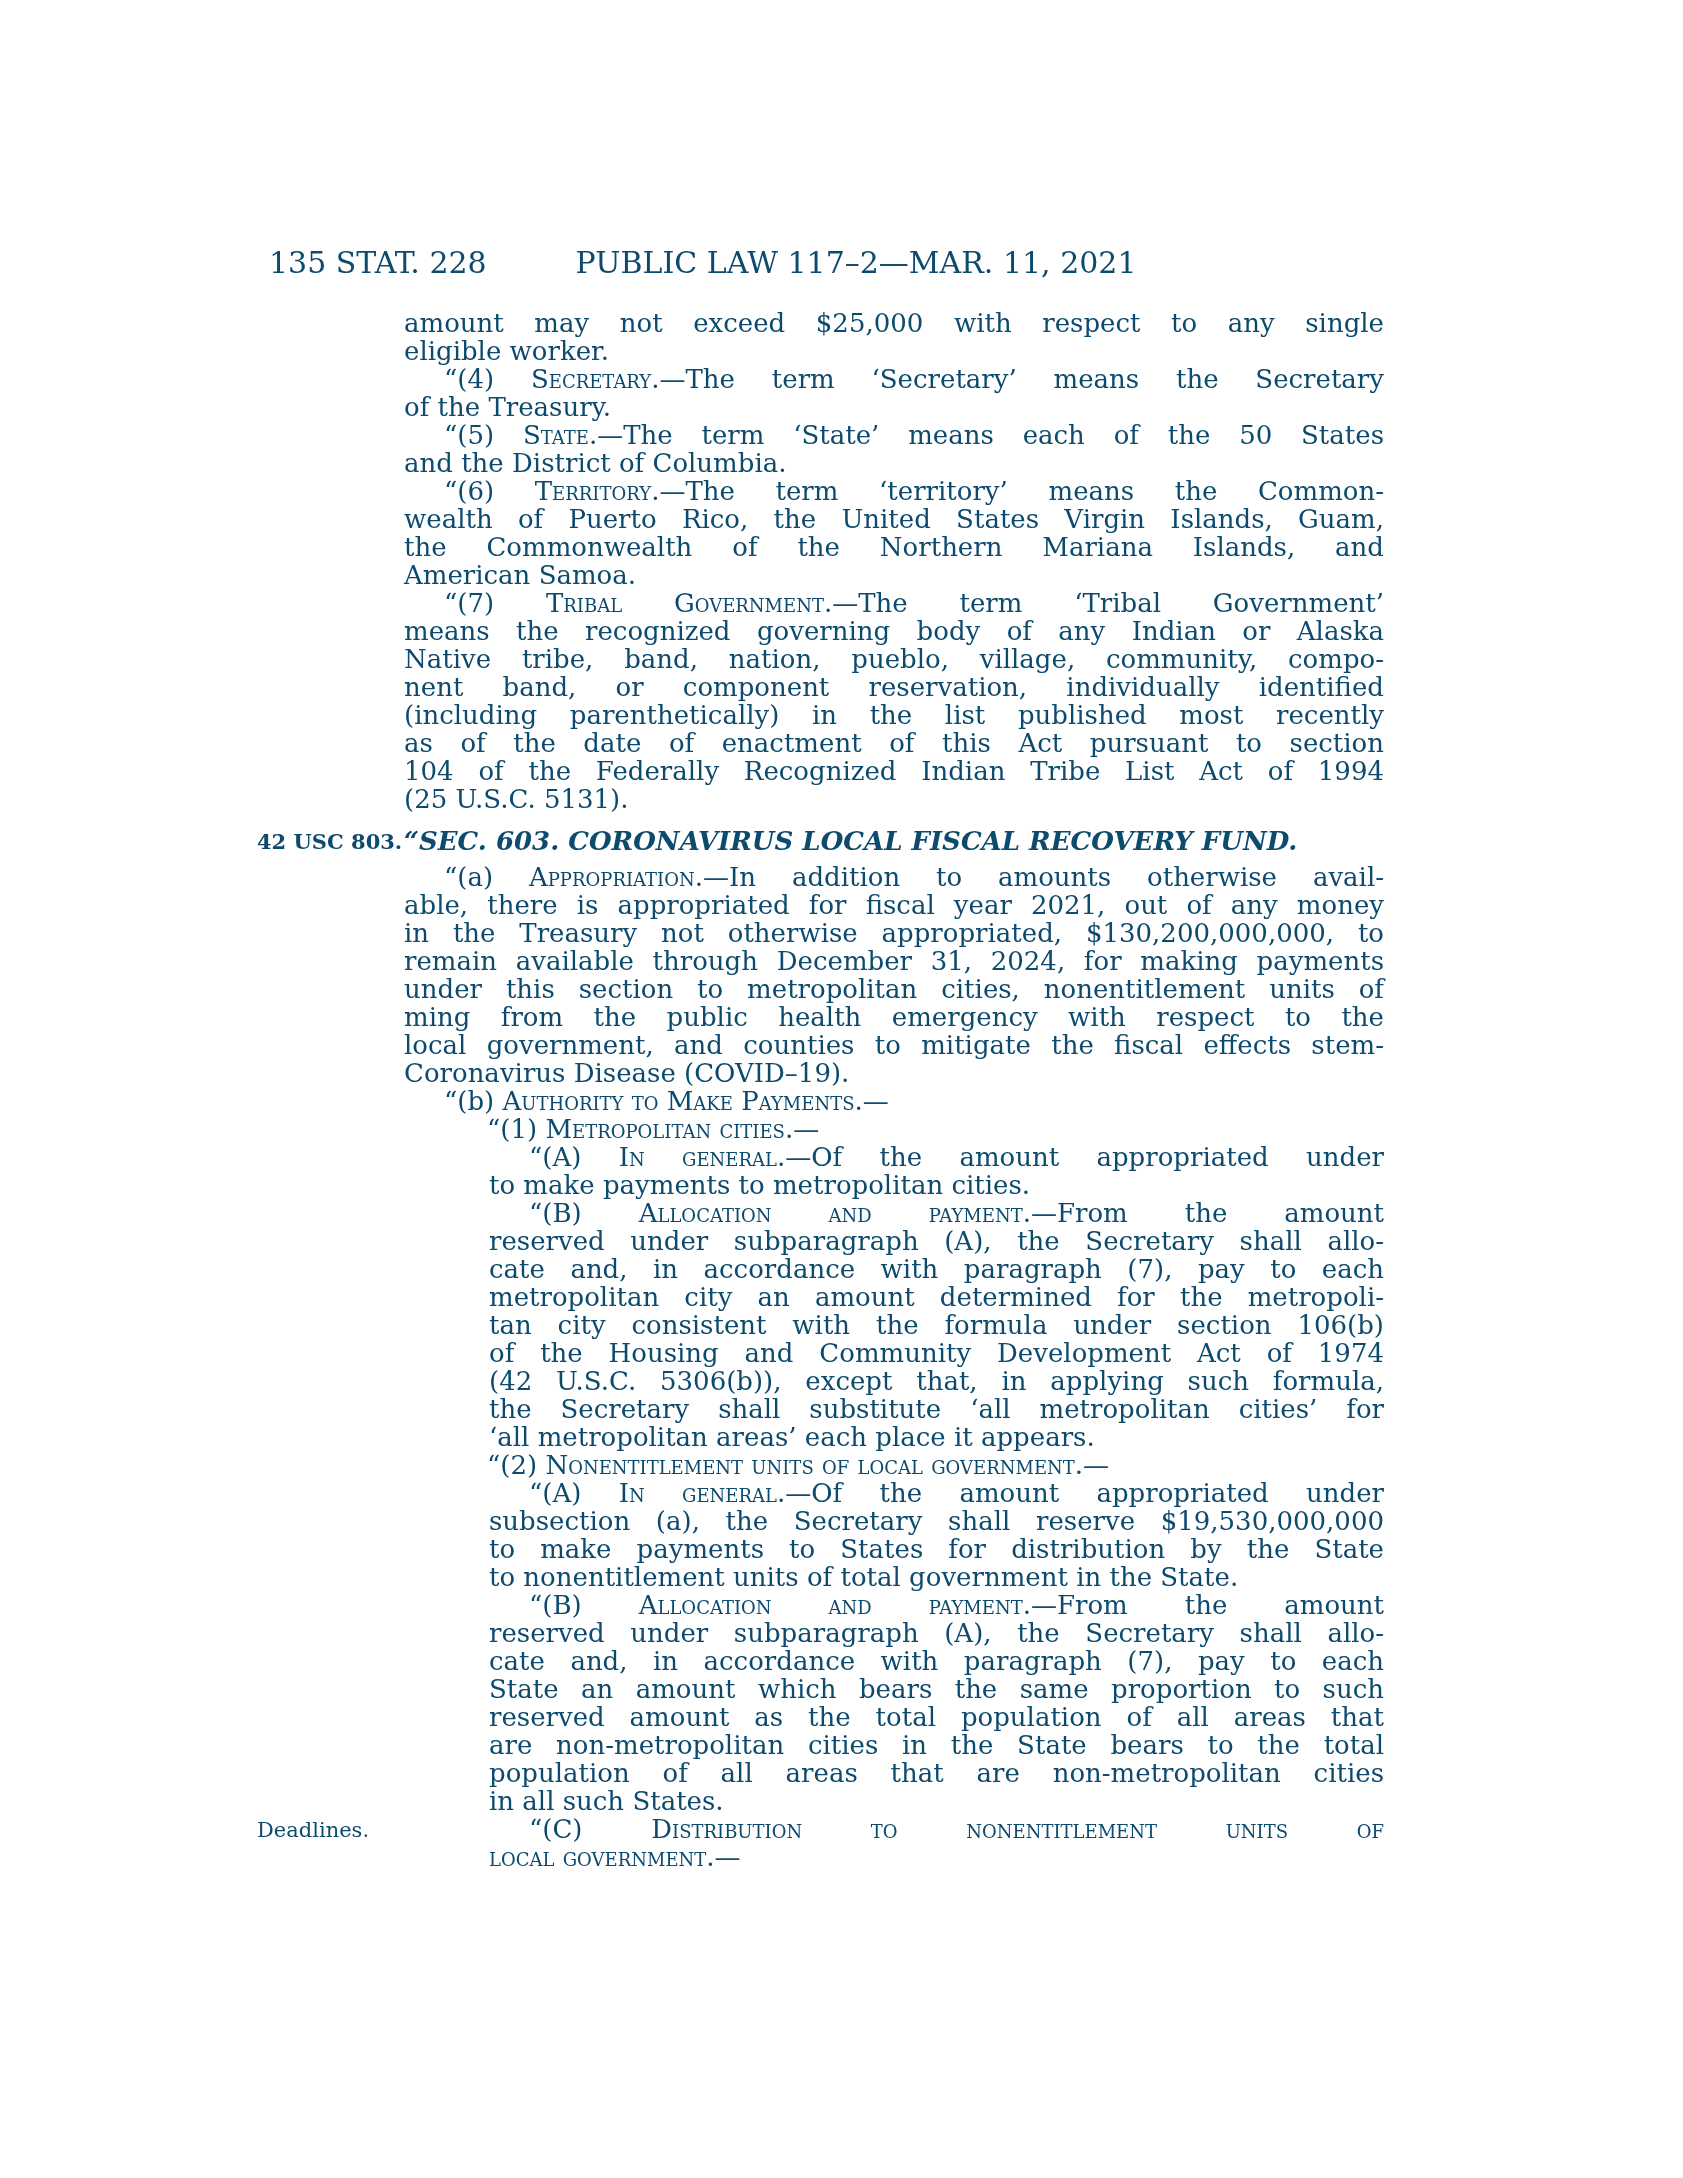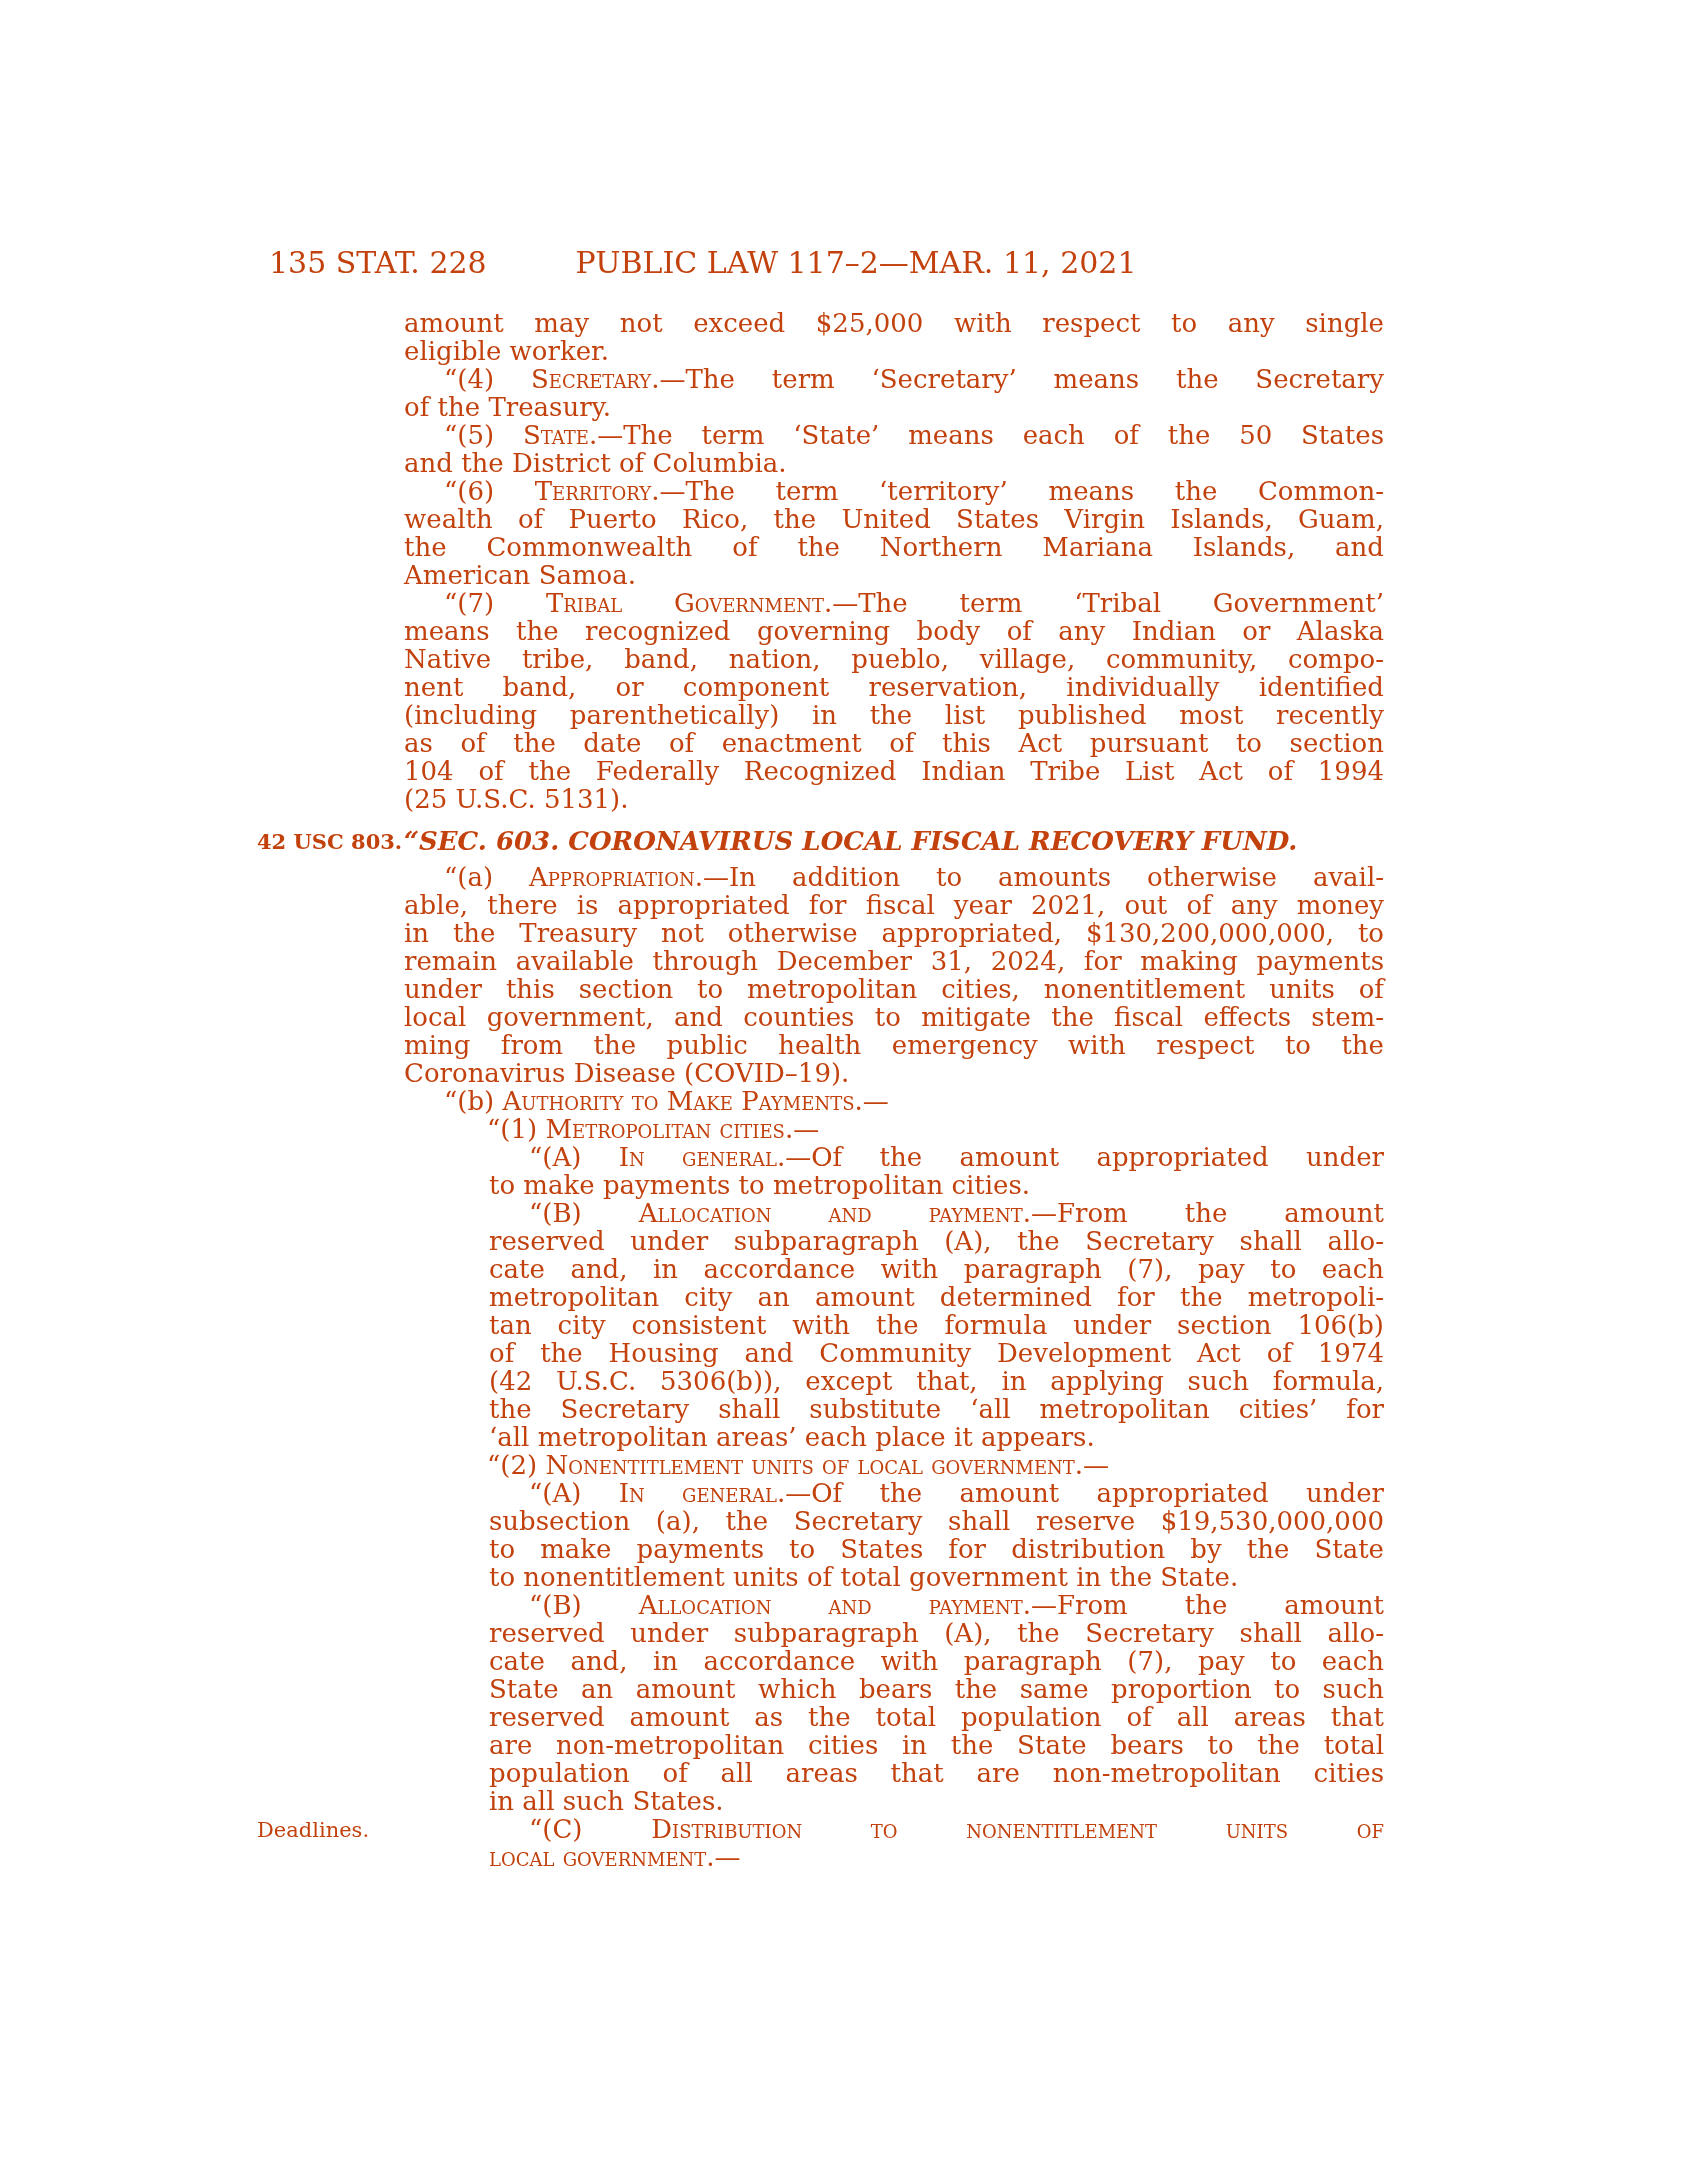--- a/index.html
+++ b/index.html
@@ -2,21 +2,21 @@
 <html><head>
 <meta charset="utf-8">
 <style>
   html, body { margin: 0; padding: 0; background: #ffffff; }
   .page {
     position: relative;
     width: 1683px;
     height: 2178px;
     background: #ffffff;
     font-family: "DejaVu Serif", serif;
-    color: #c2410c;
+    color: #0c4a6e;
     overflow: hidden;
   }
   .running-head {
     position: absolute;
     top: 246px;
     left: 0;
     width: 1683px;
     height: 42px;
     font-size: 30px;
     line-height: 34px;
@@ -111,22 +111,22 @@
       <div class="block heading">
         <div class="line last"><span>“SEC. 603. CORONAVIRUS LOCAL FISCAL RECOVERY FUND.</span></div>
         <div class="margin-note" style="left: -147px;">42 USC 803.</div>
       </div>
       <div class="block tier0">
         <div class="line fl"><span>“(a) </span><span class="sc">Appropriation</span><span>.—In addition to amounts otherwise avail-</span></div>
         <div class="line"><span>able, there is appropriated for fiscal year 2021, out of any money</span></div>
         <div class="line"><span>in the Treasury not otherwise appropriated, $130,200,000,000, to</span></div>
         <div class="line"><span>remain available through December 31, 2024, for making payments</span></div>
         <div class="line"><span>under this section to metropolitan cities, nonentitlement units of</span></div>
+        <div class="line"><span>ming from the public health emergency with respect to the</span></div>
         <div class="line"><span>local government, and counties to mitigate the fiscal effects stem-</span></div>
-        <div class="line"><span>ming from the public health emergency with respect to the</span></div>
         <div class="line last"><span>Coronavirus Disease (COVID–19).</span></div>
       </div>
       <div class="block tier0">
         <div class="line last fl"><span>“(b) </span><span class="sc">Authority to Make Payments</span><span>.—</span></div>
       </div>
       <div class="block tier1">
         <div class="line last fl"><span>“(1) </span><span class="sc">Metropolitan cities</span><span>.—</span></div>
       </div>
       <div class="block tier2">
         <div class="line fl"><span>“(A) </span><span class="sc">In general</span><span>.—Of the amount appropriated under</span></div>

